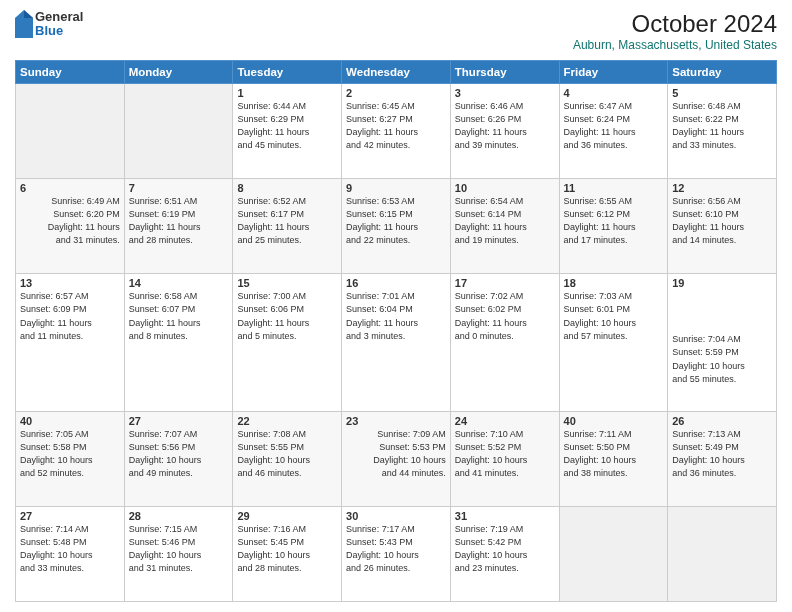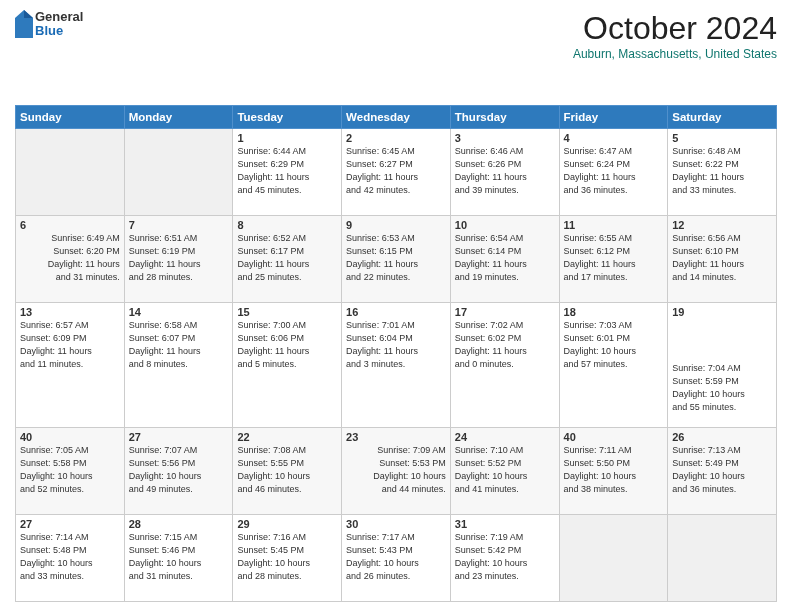--- a/index.html
+++ b/index.html
@@ -9,21 +9,20 @@
       font-family: Arial, sans-serif;
       background: #fff;
       overflow: hidden;
     }
     .page {
       width: 792px;
       height: 612px;
       padding: 10px 15px;
       display: flex;
       flex-direction: column;
-      gap: 36px;
     }
     .header {
       display: flex;
       justify-content: space-between;
       align-items: flex-start;
       margin-bottom: 8px;
     }
     .logo {
       display: flex;
       align-items: center;
@@ -39,21 +38,21 @@
     .logo-general { color: #333; }
     .logo-blue { color: #1a6bb5; }
     .logo-icon {
       width: 18px;
       height: 28px;
     }
     .title-block {
       text-align: right;
     }
     .month-title {
-      font-size: 32px;
+      font-size: 24px;
       font-weight: normal;
       color: #222;
     }
     .location {
       font-size: 12px;
       color: #0f766e;
     }
     .calendar {
       flex: 1;
       border: 1px solid #ccc;

